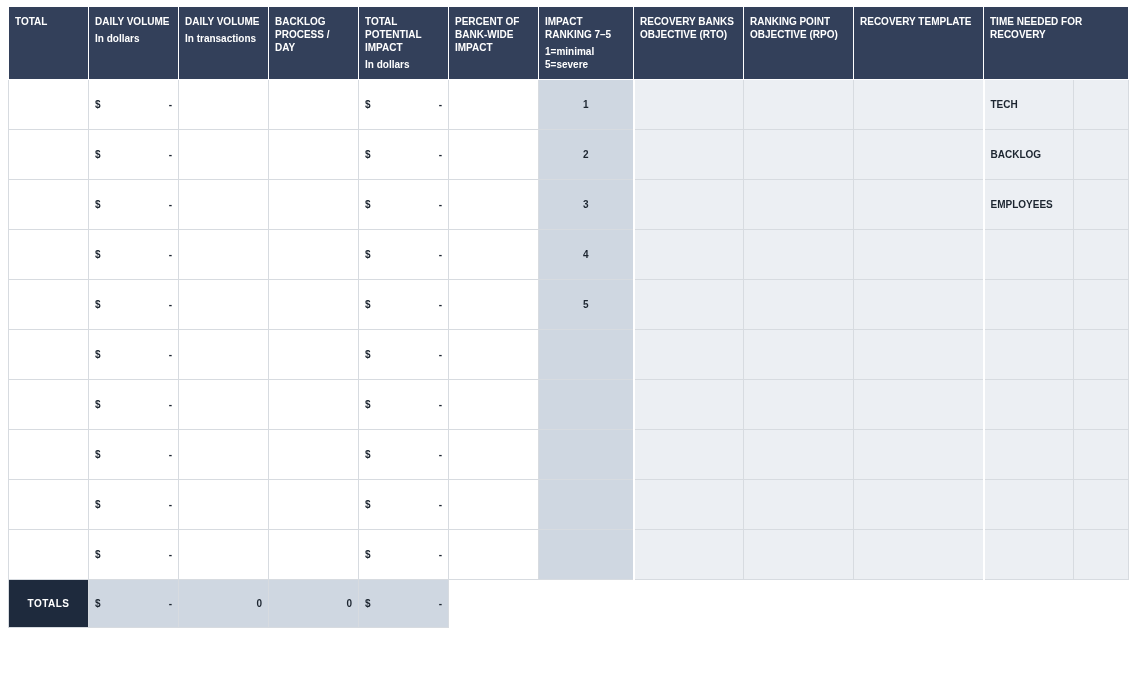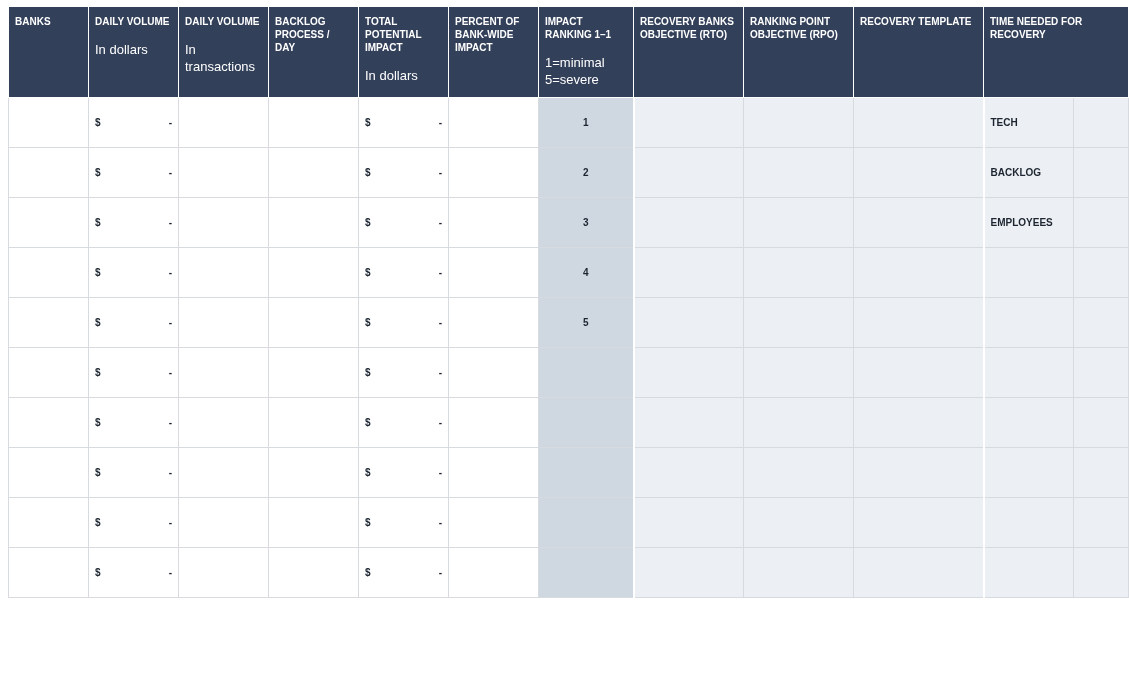--- a/index.html
+++ b/index.html
@@ -46,23 +46,23 @@
     font-weight: 700;
     text-align: left;
     padding: 8px 6px;
     border: 1px solid #ffffff;
     line-height: 1.3;
     vertical-align: top;
     height: 60px;
   }
   th .sub {
     display: block;
-    font-weight: 400;
-    font-size: 13px;
-    margin-top: 14px;
+    font-weight: 700;
+    font-size: 10px;
+    margin-top: 4px;
   }
   td {
     border: 1px solid #d7dbe0;
     height: 50px;
     padding: 0 6px;
     font-size: 10px;
     color: #1c2530;
     vertical-align: middle;
     background: #ffffff;
   }
@@ -131,37 +131,37 @@
         <col class="c-pct">
         <col class="c-rank">
         <col class="c-rto">
       <col class="c-rpo">
         <col class="c-strat">
         <col class="c-t1">
         <col class="c-t2">
     </colgroup>
     <thead>
       <tr>
-        <th><span>BANKS</span></th>
+        <th><span>TOTAL</span></th>
         <th>
           <span>DAILY VOLUME</span>
           <span class="sub">In dollars</span>
         </th>
         <th>
           <span>DAILY VOLUME</span>
           <span class="sub">In transactions</span>
         </th>
         <th><span>BACKLOG PROCESS / DAY</span></th>
         <th>
           <span>TOTAL POTENTIAL IMPACT</span>
           <span class="sub">In dollars</span>
         </th>
         <th><span>PERCENT OF BANK-WIDE IMPACT</span></th>
         <th>
-          <span>IMPACT RANKING 1–1</span>
+          <span>IMPACT RANKING 7–5</span>
           <span class="sub">1=minimal 5=severe</span>
         </th>
         <th><span>RECOVERY BANKS OBJECTIVE (RTO)</span></th>
         <th><span>RANKING POINT OBJECTIVE (RPO)</span></th>
         <th><span>RECOVERY TEMPLATE</span></th>
         <th colspan="2"><span>TIME NEEDED FOR RECOVERY</span></th>
       </tr>
     </thead>
     <tbody id="tbody">
         <tr>
@@ -357,15 +357,35 @@
             <span class="val">-</span>
           </td>
           <td></td>
           <td class="rank sep-r"></td>
           <td class="shaded"></td>
           <td class="shaded"></td>
           <td class="shaded sep-r"></td>
           <td class="time-label"></td>
           <td class="shaded"></td>
         </tr>
+        <tr class="totals">
+          <td class="lbl">TOTALS</td>
+          <td class="money">
+            <span class="sym">$</span>
+            <span class="val">-</span>
+          </td>
+          <td>0</td>
+          <td>0</td>
+          <td class="money">
+            <span class="sym">$</span>
+            <span class="val">-</span>
+          </td>
+          <td class="blank"></td>
+          <td class="blank"></td>
+          <td class="blank"></td>
+          <td class="blank"></td>
+          <td class="blank"></td>
+          <td class="blank"></td>
+          <td class="blank"></td>
+        </tr>
       </tbody>
   </table>
 </div>
 
 </body></html>

